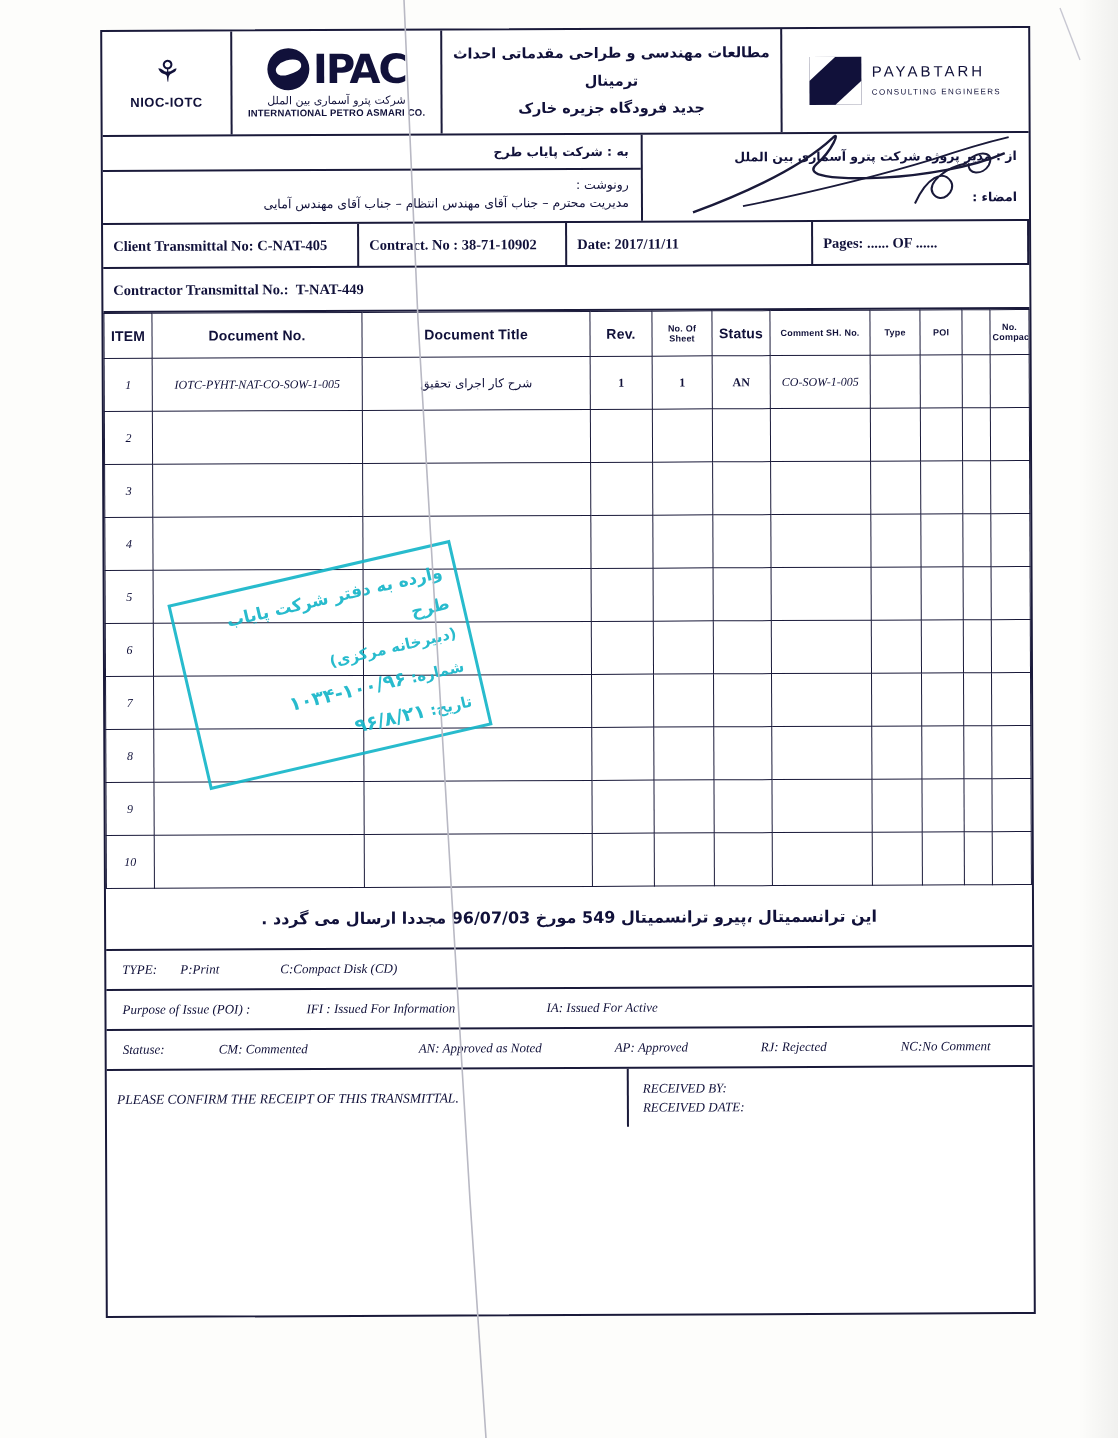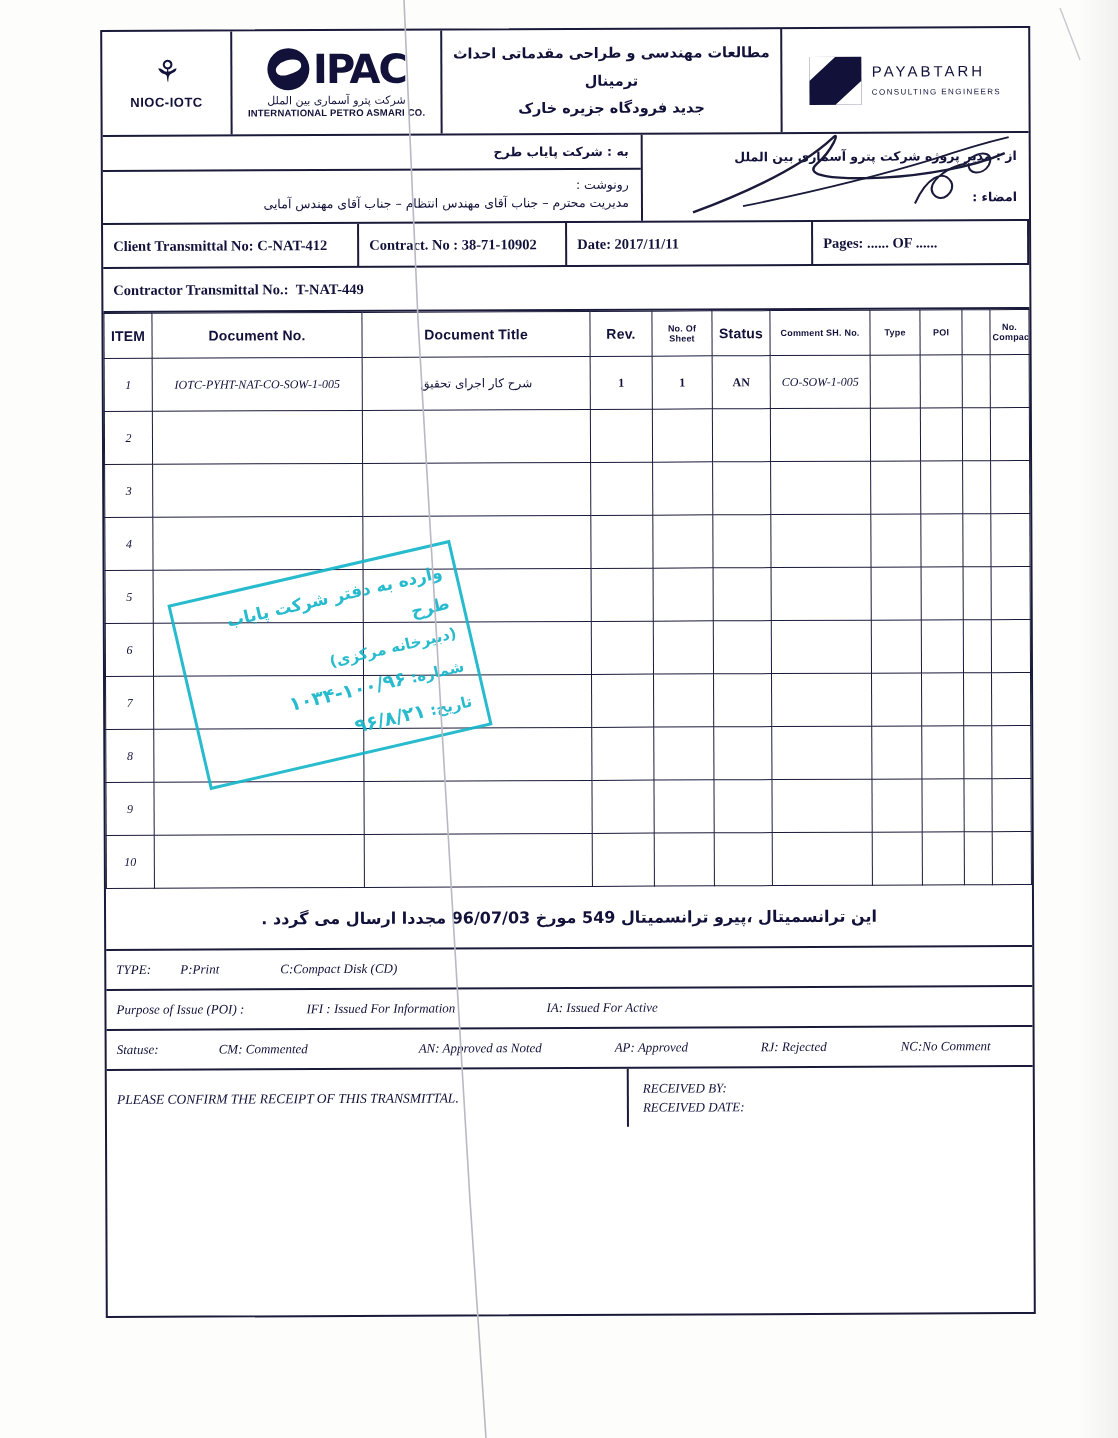--- a/index.html
+++ b/index.html
@@ -191,21 +191,21 @@
     font-size:16px;font-weight:bold;color:#11113a;
     padding:0 14px;
   }
   .legend{
     border-bottom:2px solid #1a1a3a;height:38px;
     display:flex;align-items:center;
     font-family:"Liberation Serif", serif;
     font-style:italic;font-size:13px;color:#11113a;
   }
   .legend span{display:inline-block;}
-  .lg-label{padding-left:10px;width:74px;box-sizing:border-box;}
+  .lg-label{padding-left:16px;width:74px;box-sizing:border-box;}
   .legend .c1{width:100px;}
   .legend .c2{width:240px;}
   .legend .c3{width:230px;}
   .legend .c4{width:150px;}
   .confirm{
     height:58px;display:flex;
   }
   .confirm-l{
     flex:1;display:flex;align-items:center;padding-left:10px;
     font-family:"Liberation Serif", serif;
@@ -300,21 +300,21 @@
           <path d="M60,86 C120,74 190,58 250,40 C280,30 300,24 326,18" fill="none" stroke="#1a1a3a" stroke-width="1.8"></path>
           <path d="M232,84 C244,58 260,50 268,62 C274,72 258,86 250,74 C244,64 262,48 284,44" fill="none" stroke="#1a1a3a" stroke-width="2"></path>
           <path d="M286,40 C300,30 312,34 306,46 C300,56 284,56 286,44" fill="none" stroke="#1a1a3a" stroke-width="2"></path>
         </svg>
       </div>
     </div>
 
     <div class="info">
       <div class="cellx w1">
         <span>Client  Transmittal  No:</span>&nbsp;
-        <span>C-NAT-412</span>
+        <span>C-NAT-405</span>
       </div>
       <div class="cellx w2">
         <span>Contract. No :</span>&nbsp;
         <span>38-71-10902</span>
       </div>
       <div class="cellx w3">
         <span>Date:</span>&nbsp;
         <span>2017/11/11</span>
       </div>
       <div class="cellx w4">

